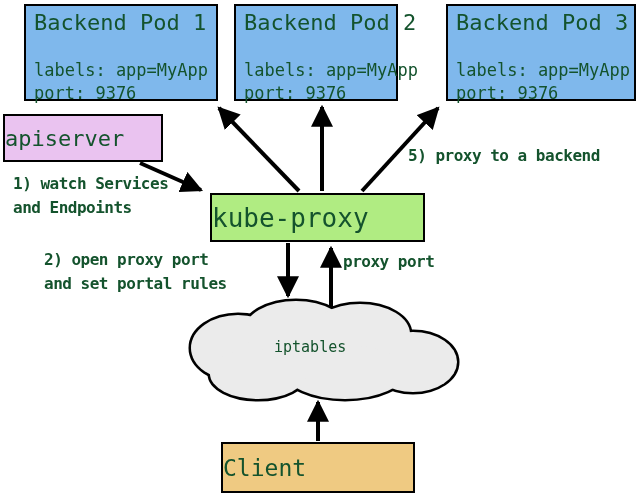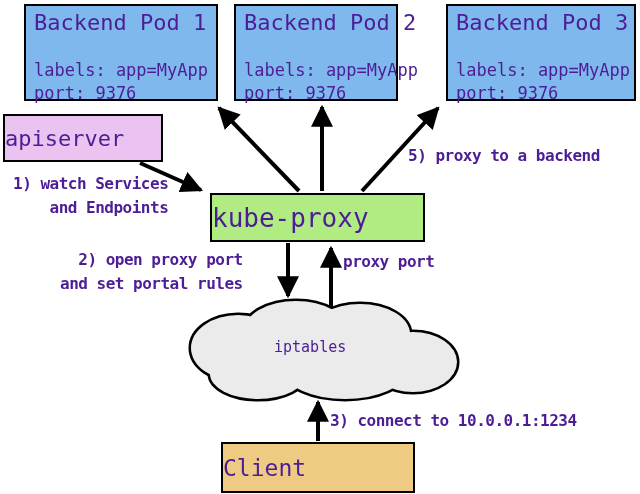--- a/index.html
+++ b/index.html
@@ -1,35 +1,35 @@
 <!DOCTYPE html>
 <html><head>
 <meta charset="utf-8">
 <style>
   html,body { margin:0; padding:0; background:#ffffff; }
   .canvas {
     position:relative; width:640px; height:494px; background:#ffffff;
-    font-family:"DejaVu Sans Mono", monospace; color:#4c1d95; overflow:hidden;
+    font-family:"DejaVu Sans Mono", monospace; color:#14532d; overflow:hidden;
   }
   .layer { position:absolute; left:0; top:0; width:640px; height:494px; }
   .box {
     position:absolute; box-sizing:border-box; border:2px solid #000;
   }
   .pod { background:#7FB8EC; }
   .pod-title { font-size:22px; line-height:28px; padding:3px 6px 0 8px; white-space:nowrap; }
   .pod-line  { font-size:17px; line-height:23px; padding:0 6px 0 8px; white-space:nowrap; }
   .pod-line.first { margin-top:22px; }
   .centered { display:flex; align-items:center; }
   .apiserver { background:#EAC3F0; font-size:22px; }
   .kubeproxy { background:#B0EC82; font-size:26px; }
   .client    { background:#EFCA82; font-size:23px; }
   .cloud-label { position:absolute; font-size:15px; line-height:22px; white-space:nowrap; }
   .ann {
     position:absolute; font-weight:bold; font-size:16px; line-height:24px;
-    white-space:nowrap; letter-spacing:-0.5px;text-align:right;
+    white-space:nowrap; letter-spacing:-0.5px;
   }
   .ann span { display:block; }
 </style>
 </head>
 <body>
 
 <div class="canvas">
 
   <svg class="layer" viewBox="0 0 640 494">
     <defs>
@@ -98,28 +98,25 @@
     <span>kube-proxy</span>
   </div>
 
   <div class="cloud-label" style="left:274px; top:336px">iptables</div>
 
   <div class="ann" style="left:13px; top:172px">
     <span>1) watch Services</span>
     <span>and Endpoints</span>
   </div>
 
-  <div class="ann" style="left:60px; top:248px">
+  <div class="ann" style="left:44px; top:248px">
     <span>2) open proxy port</span>
     <span>and set portal rules</span>
   </div>
 
-  <div class="ann" style="left:330px; top:409px">
-    <span>3) connect to 10.0.0.1:1234</span>
-  </div>
 
   <div class="ann" style="left:343px; top:250px">
     <span>proxy port</span>
   </div>
 
   <div class="ann" style="left:408px; top:144px">
     <span>5) proxy to a backend</span>
   </div>
 
 </div>

